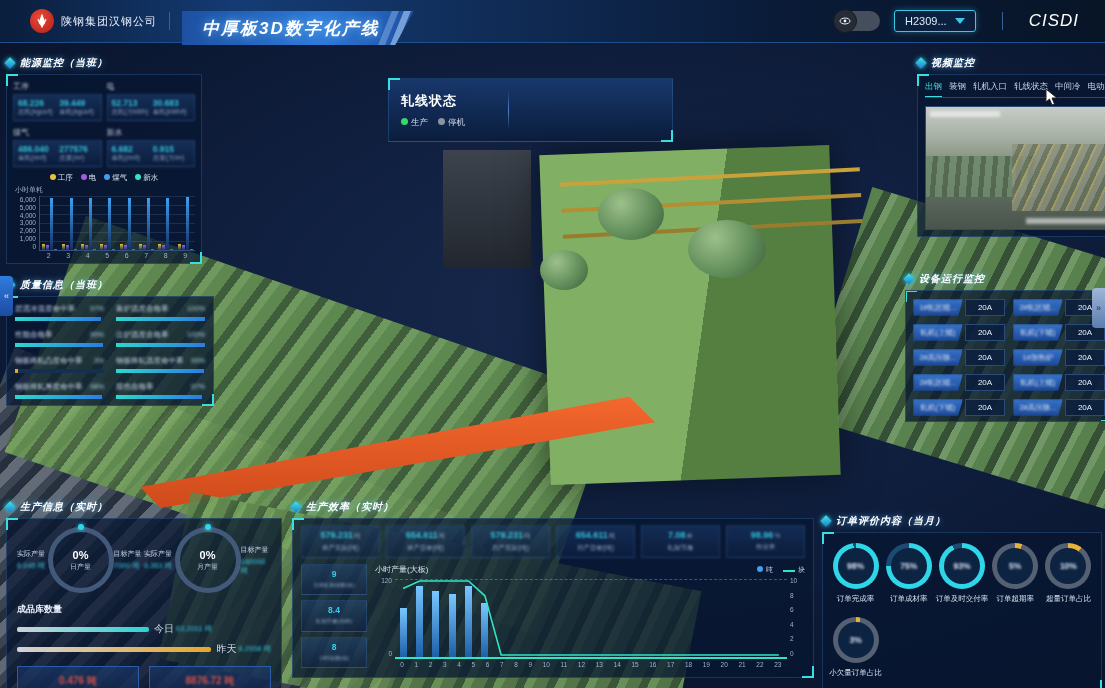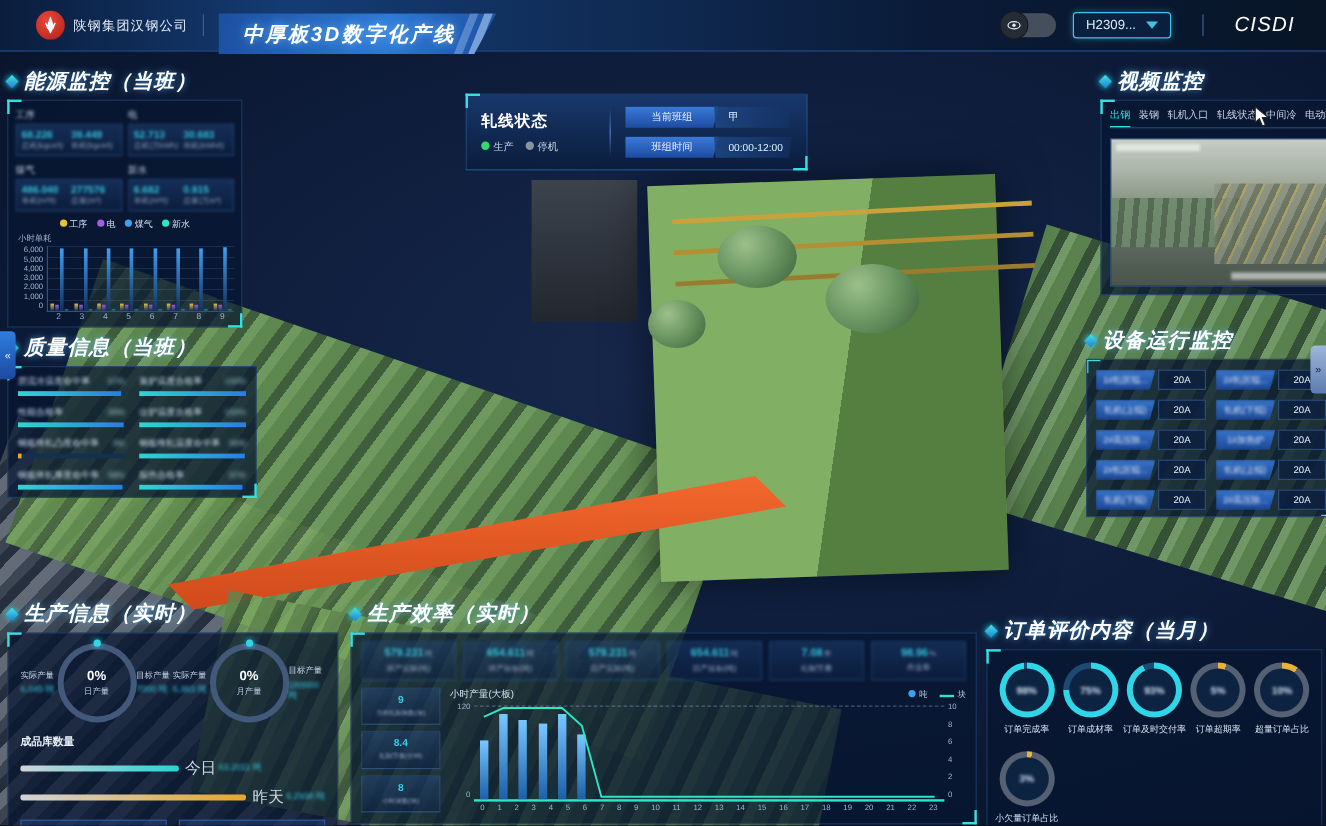--- a/index.html
+++ b/index.html
@@ -52,21 +52,21 @@
     display:flex;align-items:center;justify-content:center;margin-left:-1px;}
   .dropdown{display:flex;align-items:center;gap:8px;padding:4px 10px;font-size:11px;color:#dfe9f8;
     border:1px solid #3ec6e8;border-radius:3px;background:rgba(12,35,70,.7);box-shadow:0 0 6px rgba(62,198,232,.4);cursor:pointer;}
   .dropdown .caret{width:0;height:0;border-left:5px solid transparent;border-right:5px solid transparent;border-top:6px solid #3ec6e8;}
   .brand{font-size:17px;font-weight:normal;font-style:italic;letter-spacing:1px;color:#fff;}
   
   .sect{position:absolute;z-index:20;}
   .sect-title{display:flex;align-items:center;gap:6px;margin-bottom:4px;}
   .diamond{width:8px;height:8px;background:linear-gradient(135deg,#41e6e6,#1d7fd4);transform:rotate(45deg);
     box-shadow:0 0 5px #2ad4e8;flex:0 0 auto;}
-  .sect-title b{font-size:17px;font-style:italic;letter-spacing:1px;color:#fff;text-shadow:0 0 6px rgba(90,190,255,.7);}
+  .sect-title b{font-size:10px;font-style:italic;letter-spacing:1px;color:#fff;text-shadow:0 0 6px rgba(90,190,255,.7);}
   .panel{position:relative;background:rgba(7,22,48,.74);border:1px solid rgba(70,140,210,.28);}
   .panel::before,.panel::after{content:"";position:absolute;width:10px;height:10px;border-color:#38dfe0;border-style:solid;z-index:2;}
   .panel::before{top:-1px;left:-1px;border-width:2px 0 0 2px;}
   .panel::after{bottom:-1px;right:-1px;border-width:0 2px 2px 0;}
   .bl{filter:blur(1.2px);opacity:.92;}
   .bl2{filter:blur(1.6px);opacity:.85;}
   
   .energy-box{width:182px;padding:5px 6px 4px;}
   .e-grid{display:grid;grid-template-columns:1fr 1fr;gap:5px;}
   .e-cell .e-name{font-size:8px;color:#cfd9ea;margin:1px 0 2px;}
@@ -139,21 +139,21 @@
   .p-side .lab{font-size:7px;color:#c3d1e6;}
   .p-side .val{font-size:7.5px;color:#35d0e8;}
   .gauge{width:56px;height:56px;border-radius:50%;border:5px solid #43597a;position:relative;
     display:flex;flex-direction:column;align-items:center;justify-content:center;flex:0 0 auto;}
   .gauge .dot{position:absolute;top:-8px;left:50%;margin-left:-3px;width:6px;height:6px;border-radius:50%;background:#2fd6e8;box-shadow:0 0 5px #2fd6e8;}
   .gauge .pc{font-size:11px;font-weight:bold;color:#fff;}
   .gauge .gl{font-size:7px;color:#b9c9e2;margin-top:1px;}
   .p-stock-title{font-size:9px;color:#e8f0fc;margin:10px 0 6px;font-weight:bold;}
   .sbar-row{display:flex;align-items:center;margin-bottom:6px;}
   .sbar-fill{height:5px;border-radius:2px;}
-  .sbar-lab{font-size:13px;color:#cfd9ea;margin-left:5px;white-space:nowrap;}
+  .sbar-lab{font-size:10px;color:#cfd9ea;margin-left:5px;white-space:nowrap;}
   .sbar-val{font-size:7.5px;color:#35d0e8;margin-left:2px;white-space:nowrap;}
   .p-btns{display:flex;gap:10px;margin-top:10px;}
   .p-btn{flex:1;text-align:center;padding:7px 0 6px;cursor:pointer;
     background:linear-gradient(180deg,rgba(30,62,118,.55),rgba(14,32,66,.75));border:1px solid #2c5ca8;}
   .p-btn .bv{font-size:10px;font-weight:bold;color:#e05648;}
   .p-btn .bl-lab{font-size:8.5px;color:#eaf2ff;margin-top:3px;}
   
   .f-box{width:522px;height:160px;padding:6px 8px;box-sizing:border-box;}
   .f-cards{display:flex;gap:6px;}
   .f-card{flex:1;background:linear-gradient(180deg,rgba(40,80,140,.4),rgba(15,35,70,.55));
@@ -476,30 +476,20 @@
   <div class="sect" style="left:388px;top:78px;">
     <div class="panel ls-box">
       <div class="ls-left">
         <div class="ls-title">轧线状态</div>
         <div class="ls-legend" id="ls-legend">
             <span><i style="background: rgb(53, 217, 107);"></i>生产</span>
             <span><i style="background: rgb(138, 147, 160);"></i>停机</span>
           </div>
       </div>
       <div class="ls-sep"></div>
-      <div class="ls-rows" id="ls-rows">
-          <div class="ls-row">
-            <div class="ls-pill">当前班组</div>
-            <div class="ls-val">甲</div>
-          </div>
-          <div class="ls-row">
-            <div class="ls-pill">班组时间</div>
-            <div class="ls-val">00:00-12:00</div>
-          </div>
-        </div>
     </div>
   </div>
 
   <div class="sect" style="left:885px;top:56px;width:194px;padding-left:32px;">
     <div class="sect-title">
         <span class="diamond"></span>
       <b>视频监控</b>
       </div>
     <div class="panel v-box">
       <div class="v-tabs" id="video-tabs">

